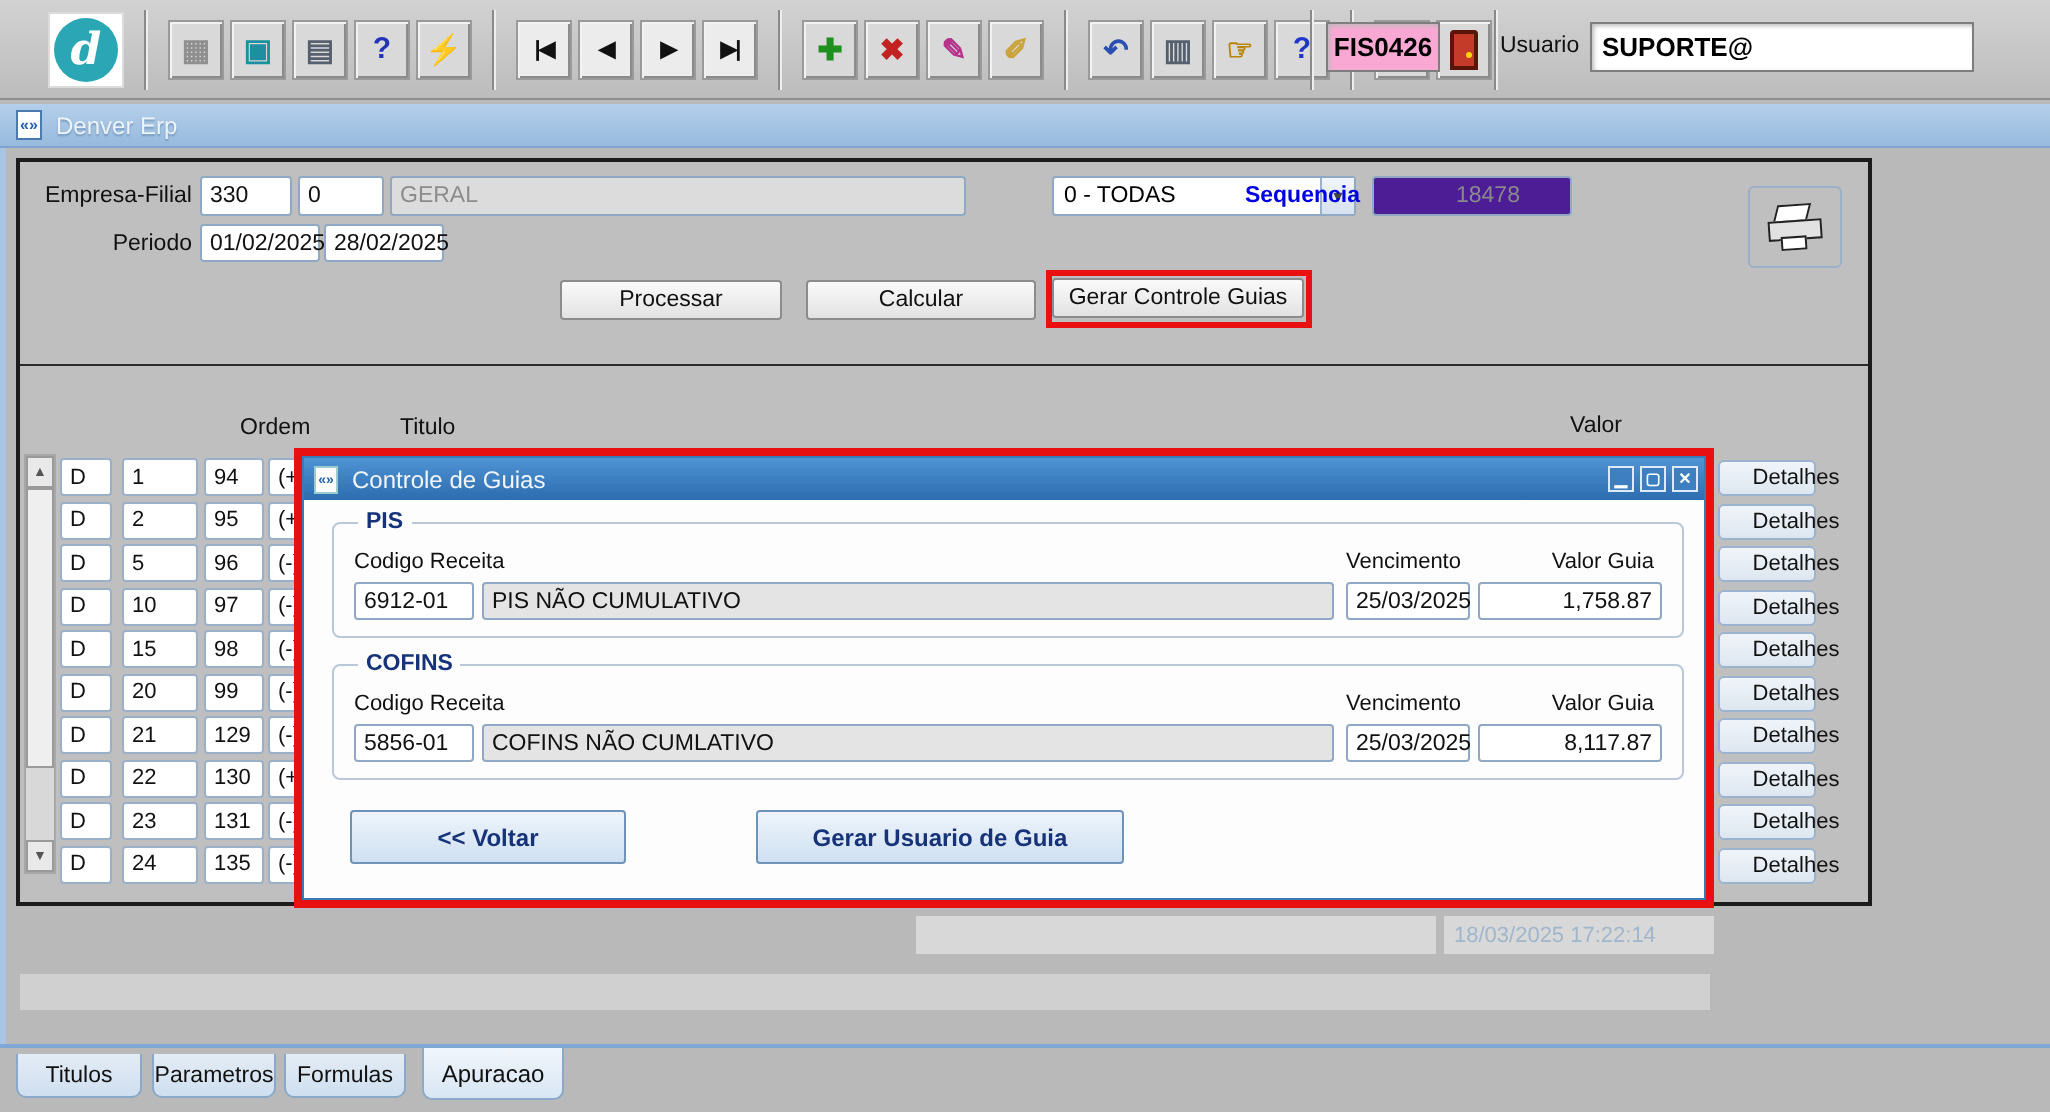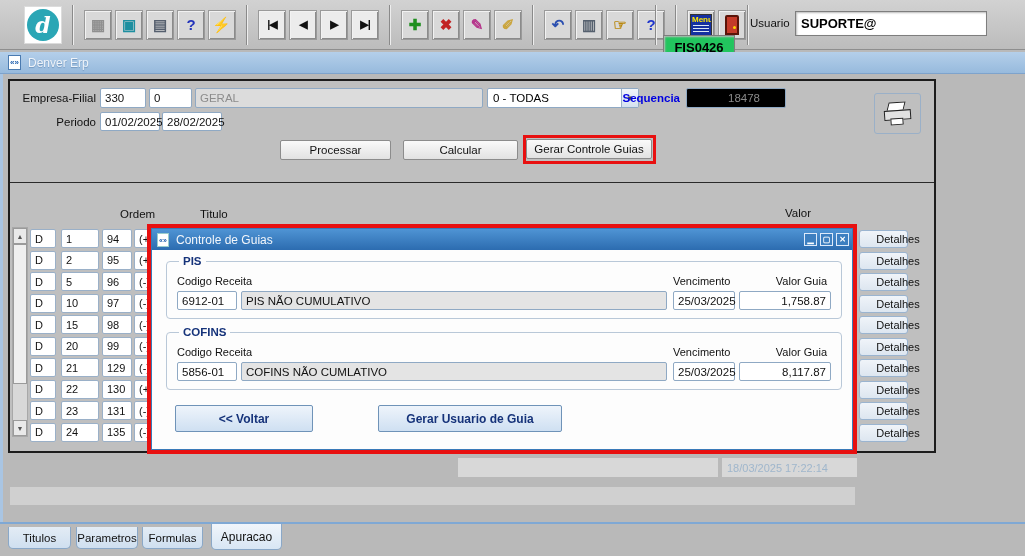--- a/index.html
+++ b/index.html
@@ -22,23 +22,23 @@
     box-shadow:inset 1px 1px 0 #f2f2f2, inset -1px -1px 0 #8b8b8b;
     display:flex; align-items:center; justify-content:center;
     font-size:15px; font-weight:bold; cursor:default; }
   .tb-btn.nav { background:#ececec; font-size:11px; letter-spacing:-1px; }
   .menu-icon { width:22px; height:22px; background:#1530a0; border:1px solid #333; position:relative; overflow:hidden; }
   .menu-icon .m-txt { position:absolute; top:0; left:1px; color:#ffe800; font-size:8px; font-weight:bold; }
   .menu-icon .m-lines { position:absolute; bottom:2px; left:2px; right:2px; height:8px;
     background:repeating-linear-gradient(#dce8f4 0 1px, transparent 1px 3px); }
   .door-icon { width:14px; height:20px; background:#c43b2a; border:2px solid #5a1408; border-radius:2px 2px 0 0; position:relative; }
   .door-icon:after { content:""; position:absolute; right:1px; top:9px; width:3px; height:3px; background:#ffd700; border-radius:50%; }
-  .prog-field { position:absolute; left:663px; top:11px; width:72px; height:25px; background:#22c55e;
+  .prog-field { position:absolute; left:663px; top:11px; width:57px; height:25px; background:#f9a8d4;
     border:1px solid #7e7e7e; box-shadow:inset 1px 1px 2px #bbb;
-    font-weight:bold; font-size:13px; display:flex; align-items:center; justify-content:center;margin-top:24px; }
+    font-weight:bold; font-size:13px; display:flex; align-items:center; justify-content:center; }
   .usuario-label { position:absolute; left:750px; top:17px; font-size:11.5px; color:#111; }
   .usuario-field { position:absolute; left:795px; top:11px; width:192px; height:25px; background:#fff;
     border:1px solid #7e7e7e; box-shadow:inset 1px 1px 2px #bbb;
     font-weight:bold; font-size:13px; display:flex; align-items:center; padding-left:5px; }
   .tb-sep-abs { position:absolute; top:5px; width:2px; height:40px; border-left:1px solid #8a8a8a; border-right:1px solid #eee; }
 
   
   .titlebar { position:absolute; left:0; top:52px; width:1025px; height:22px;
     background:linear-gradient(#b4cfea,#97badd); border-bottom:1px solid #7ea3cc;
     display:flex; align-items:center; }
@@ -47,23 +47,23 @@
   .titlebar .t-text { color:#eef3f9; font-size:12px; margin-left:7px; text-shadow:0 1px 1px #7296bd; }
   .mdi-left-edge { position:absolute; left:0; top:74px; width:3px; height:449px; background:#a9c5e3; }
 
   
   .panel { position:absolute; left:8px; top:79px; width:928px; height:374px;
     background:#bfbfbf; border:2px solid #1c1c1c; }
   .lbl { position:absolute; font-size:11.5px; color:#111; text-align:right; }
   .fld { position:absolute; background:#fff; border:1px solid #8fa9c4; border-radius:2px;
     font-size:11.5px; color:#111; display:flex; align-items:center; padding-left:4px; }
   .fld.disabled { background:#dcdcdc; color:#8c8c8c; }
-  .fld.seq { background:#000000; color:#8a8a8a; justify-content:center; padding-left:16px; }
+  .fld.seq { background:#4c1d95; color:#8a8a8a; justify-content:center; padding-left:16px; }
   .combo { position:absolute; background:#fff; border:1px solid #8fa9c4; border-radius:2px;
-    font-size:11.5px; display:flex; align-items:center; }
+    font-size:11.5px; display:flex; align-items:center;margin-left:39px; }
   .combo .c-text { flex:1; padding-left:5px; }
   .combo .c-arrow { width:17px; height:100%; background:linear-gradient(#f2f6fb,#d4e1ef);
     border-left:1px solid #9ab1c9; display:flex; align-items:center; justify-content:center;
     font-size:8px; color:#444; }
   .print-btn { position:absolute; left:864px; top:12px; width:47px; height:41px;
     border:1px solid #9ab0c8; border-radius:3px; display:flex; align-items:center; justify-content:center; }
   .printer-shape { position:relative; width:30px; height:24px; transform:rotate(-4deg); }
   .printer-shape .p-paper { position:absolute; top:0; left:5px; width:17px; height:9px; background:#fff; border:1px solid #222; transform:skewX(-18deg); }
   .printer-shape .p-body { position:absolute; top:8px; left:1px; width:27px; height:10px; background:#e2e2e2; border:1px solid #222; }
   .printer-shape .p-out { position:absolute; top:16px; left:7px; width:13px; height:7px; background:#fff; border:1px solid #222; }

